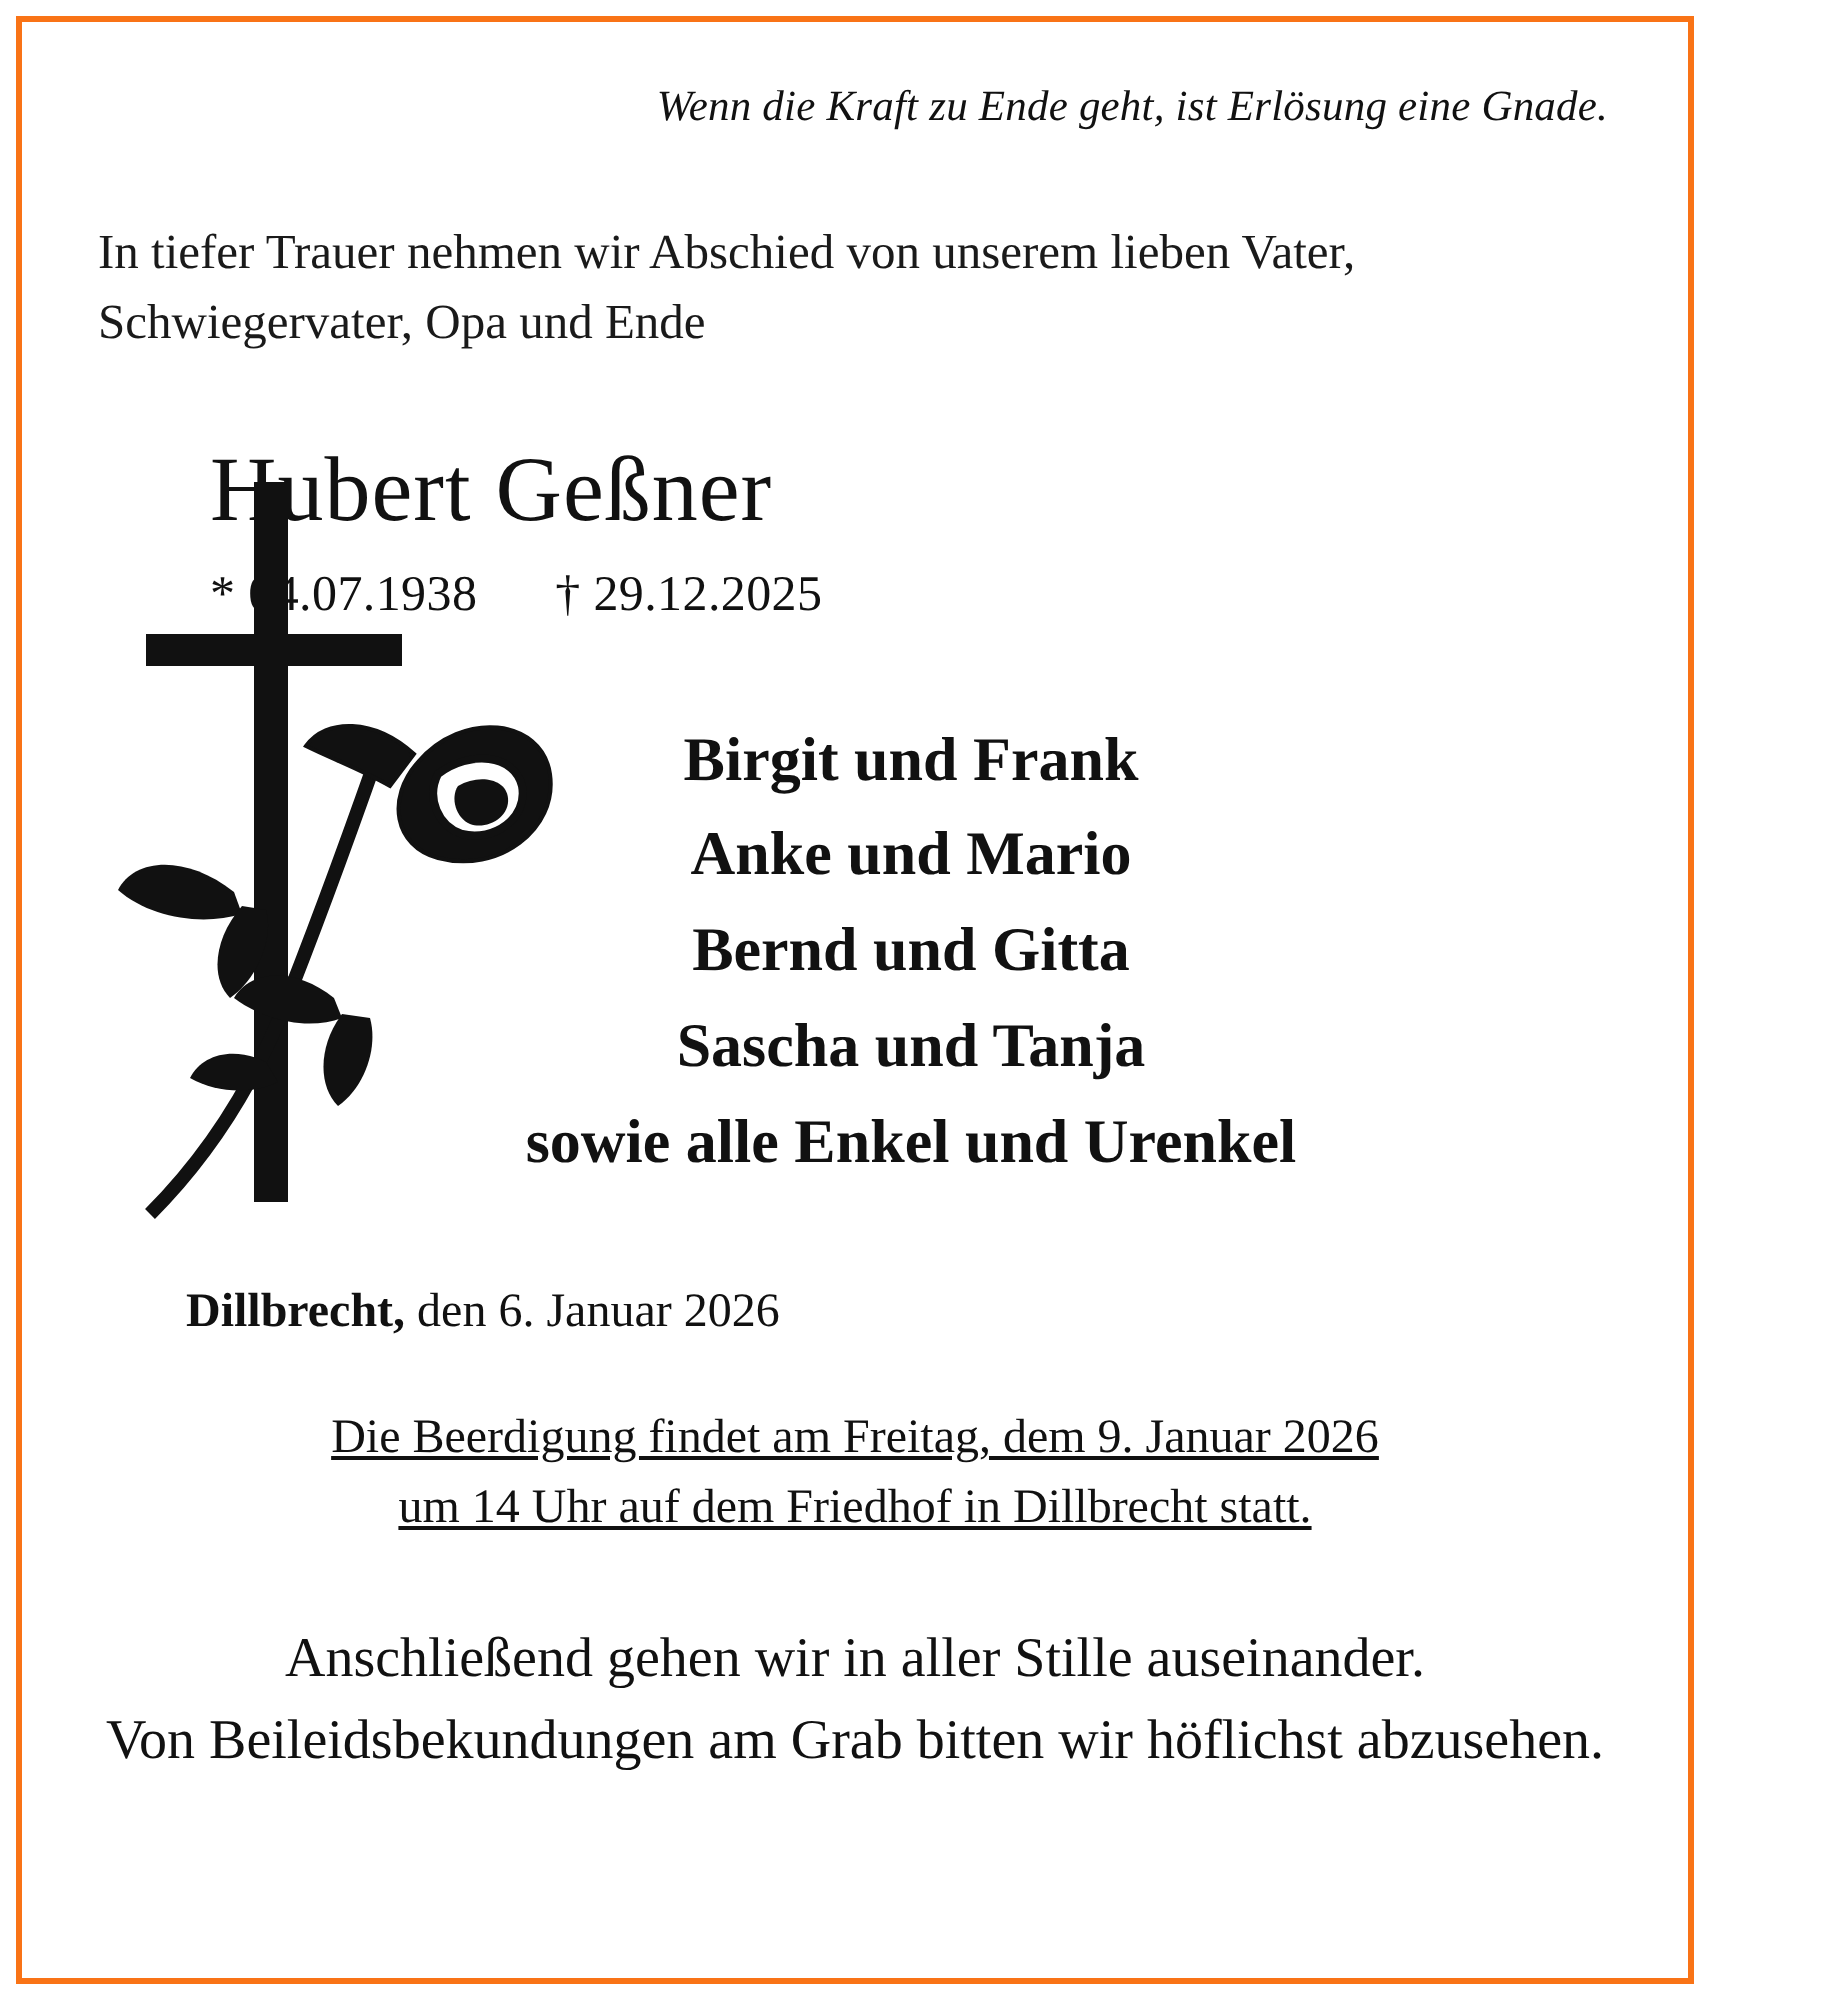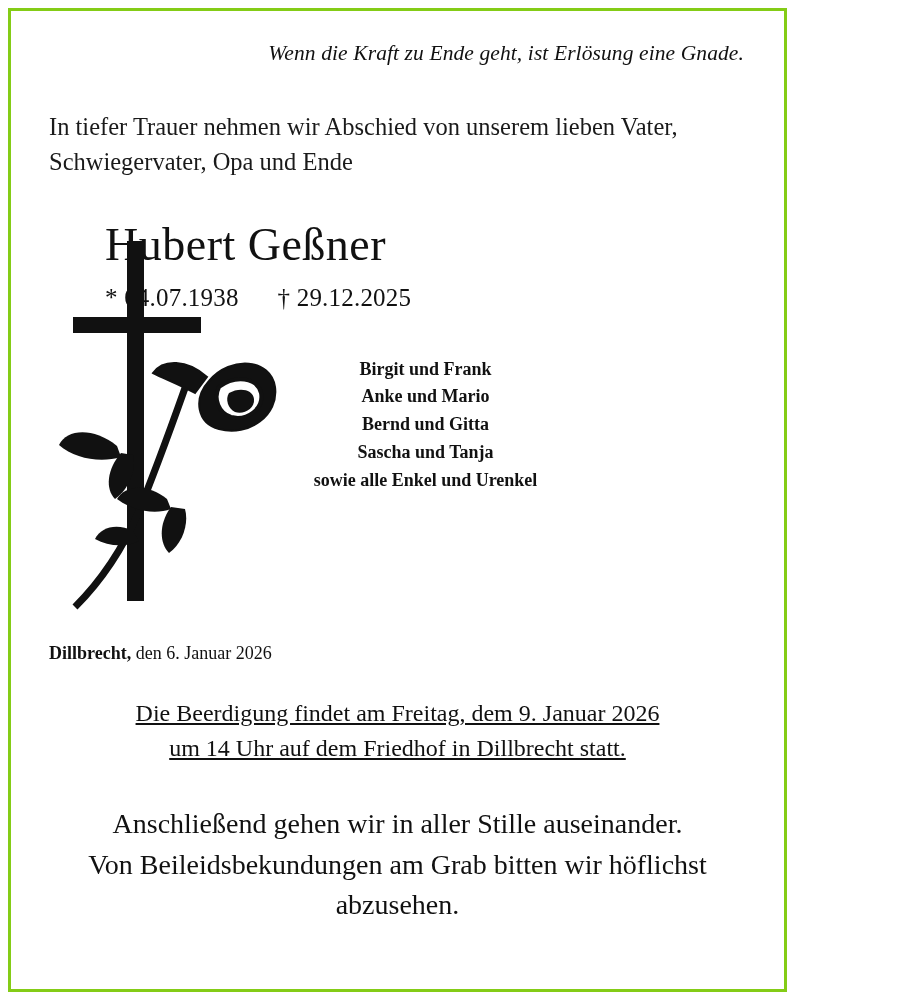--- a/index.html
+++ b/index.html
@@ -11,24 +11,24 @@
     width: 917px;
     height: 1000px;
     font-family: "Liberation Serif", serif;
     color: #111111;
     overflow: hidden;
   }
   .notice {
     position: absolute;
     left: 8px;
     top: 8px;
-    width: 779px;
+    width: 839px;
     height: 984px;
     box-sizing: border-box;
-    border: 3px solid #84cc16;
+    border: 3px solid #f97316;
     background: #ffffff;
   }
   .inner {
     position: relative;
     width: 100%;
     height: 100%;
     box-sizing: border-box;
     padding: 0 38px;
   }
 
@@ -85,28 +85,29 @@
   }
   .dates .sep {
     display: inline-block;
     width: 26px;
   }
 
   .survivors {
     margin-top: 44px;
     margin-left: 56px;
     text-align: center;
-    font-size: 18px;
+    font-size: 31px;
     font-weight: bold;
     line-height: 1.54;
   }
 
   .place-line {
     margin-top: 42px;
-    font-size: 18px;
+    font-size: 24px;
+    margin-left: 44px;
   }
   .place-line b { font-weight: bold; }
 
   .funeral {
     margin-top: 32px;
     text-align: center;
     font-size: 24px;
     line-height: 1.45;
     text-decoration: underline;
   }

